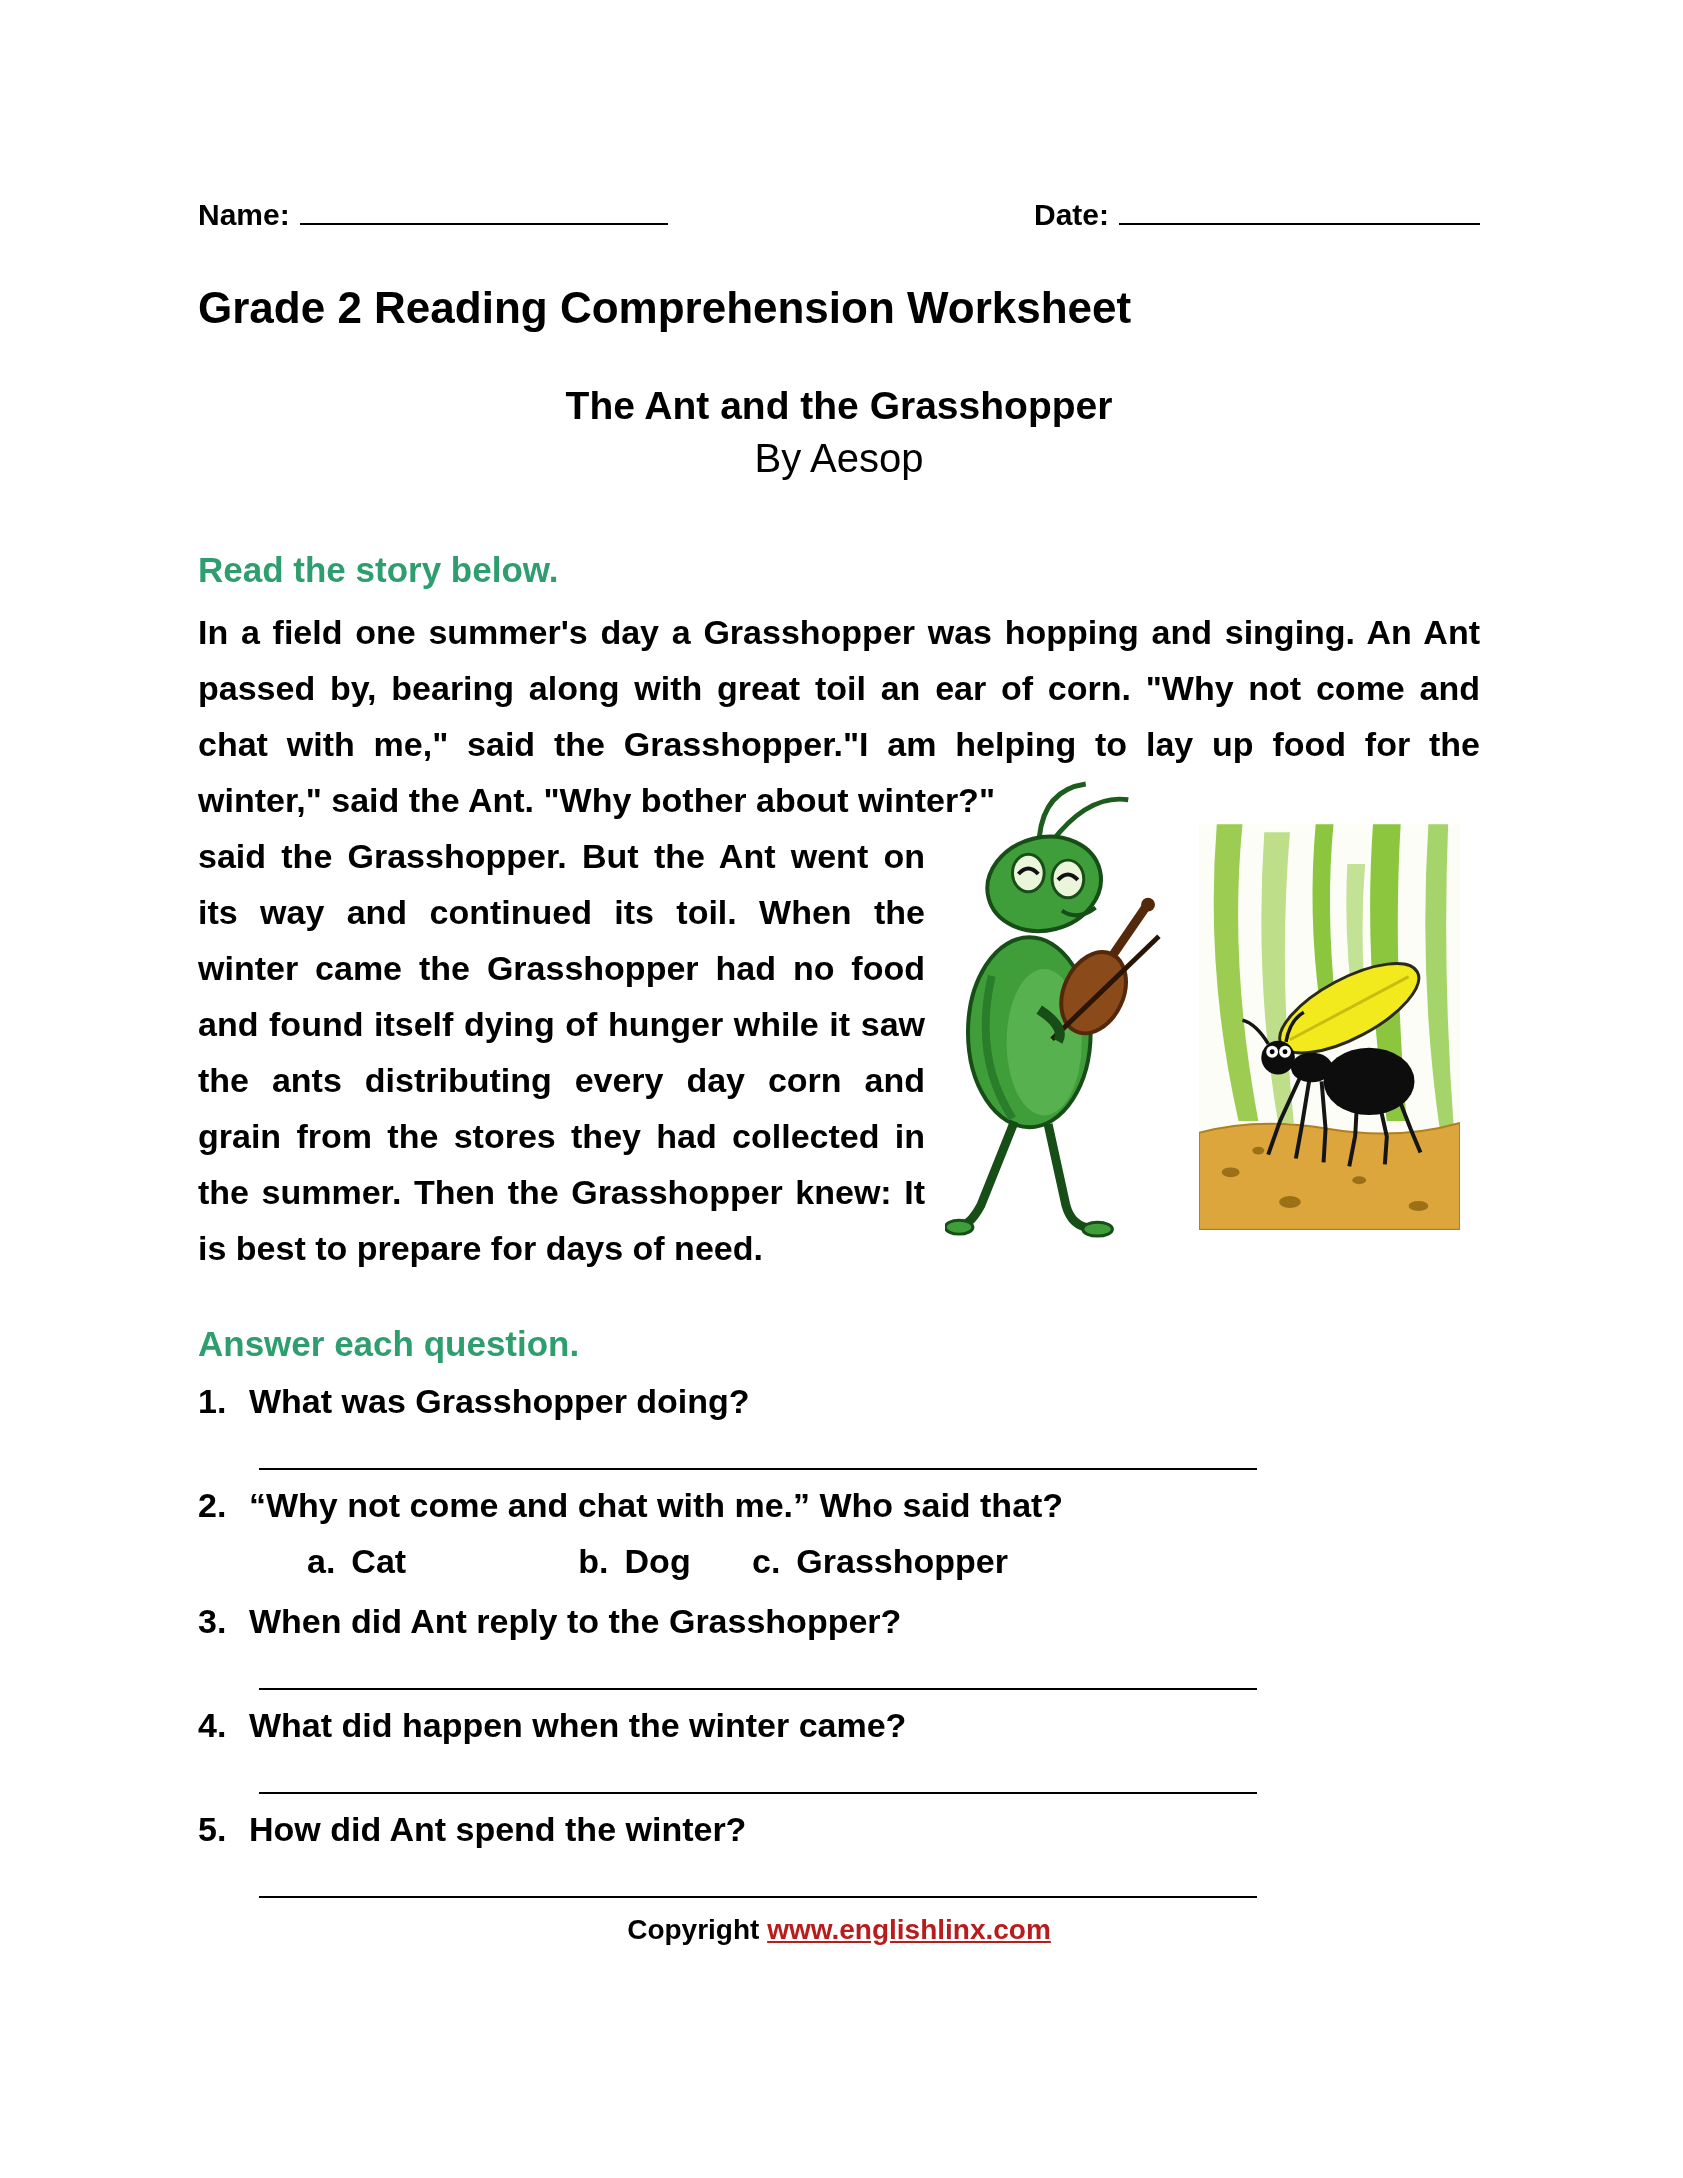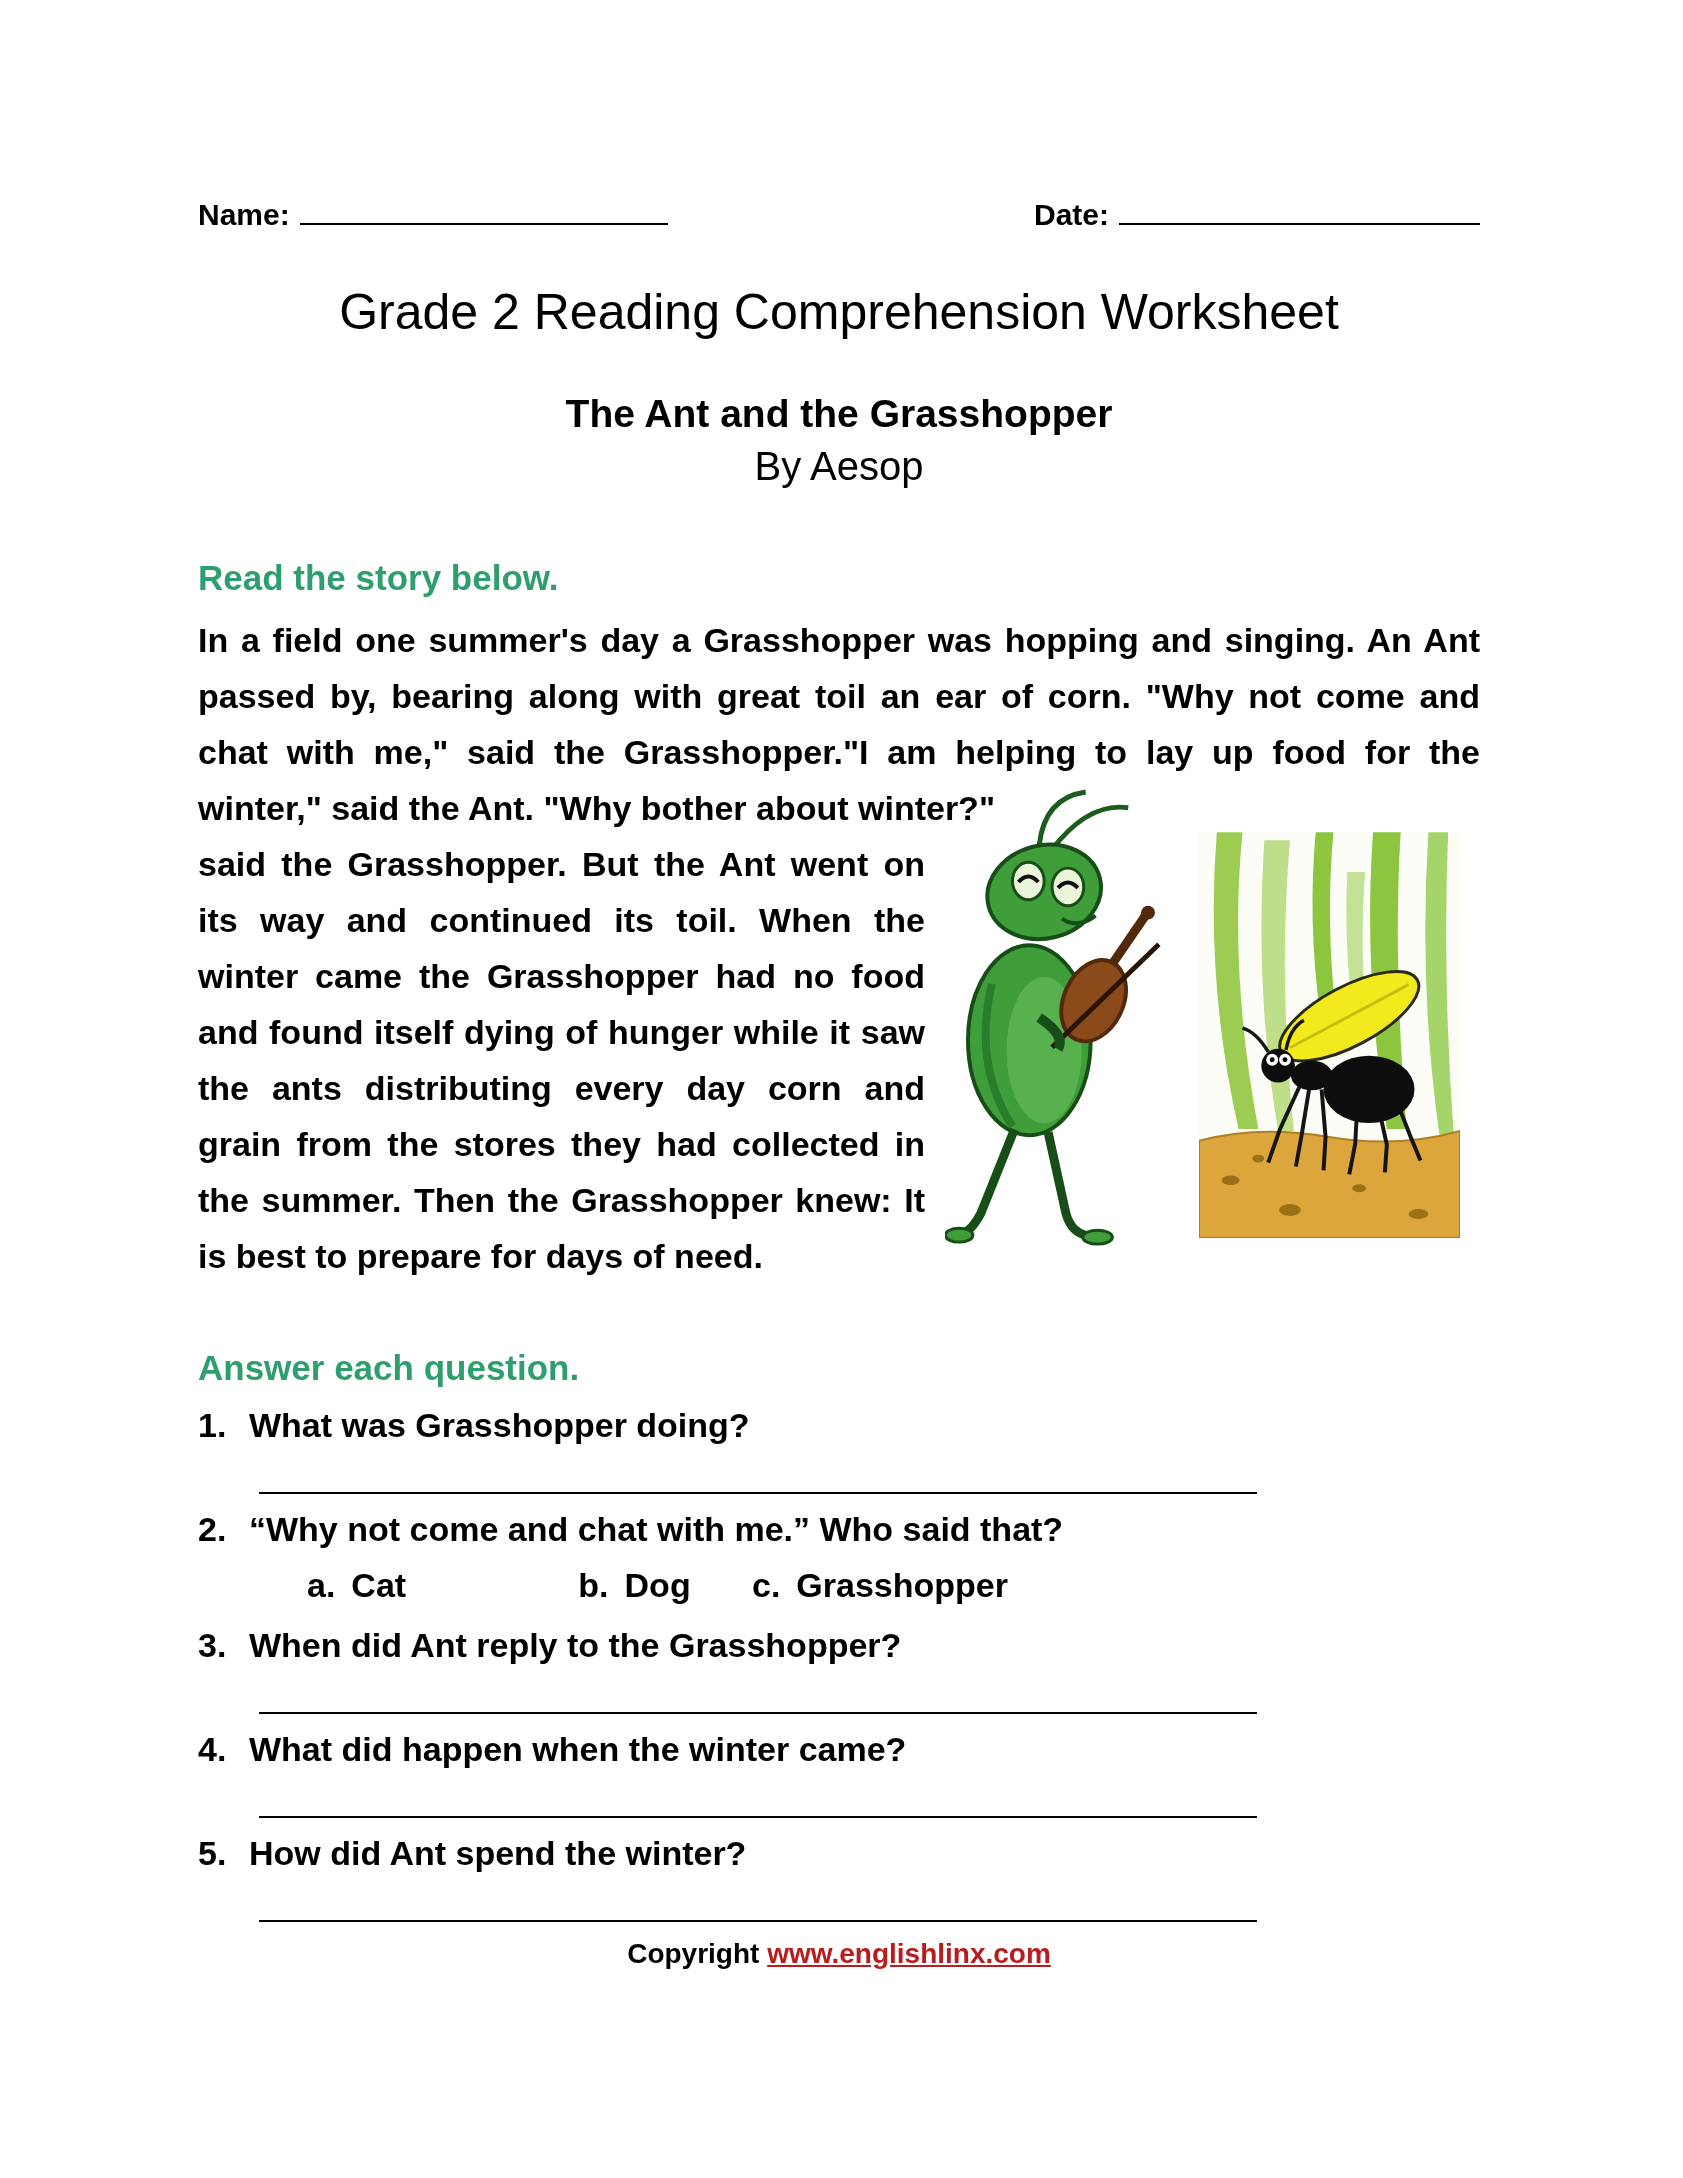--- a/index.html
+++ b/index.html
@@ -21,39 +21,39 @@
   .blank {
     display:inline-block;
     border-bottom:2px solid #000;
     height:1em;
     vertical-align:baseline;
     margin-left:10px;
   }
   .name-blank { width:368px; }
   .date-blank { width:361px; }
 
-  h1.title   { margin:51px 0 0 0; text-align:center; font-size:50px; font-weight:normal; }
+  h1.title   { margin:51px 0 0 0; text-align:left; font-size:44px; font-weight:bold; }
   h2.subtitle{ margin:51px 0 0 0; text-align:center; font-size:39px; font-weight:bold; }
   h3.byline  { margin:8px 0 0 0;  text-align:center; font-size:40px; font-weight:normal; }
 
   .green-heading { color:#2f9e6e; font-size:35px; margin:0 0 14px 0; }
   .story-section { margin-top:69px; }
   .story-text { font-size:34px; line-height:56px; text-align:justify; margin:0; }
 
   .float-illos {
     float:right;
     width:535px;
     margin:-48px 0 10px 20px;
     display:flex;
     gap:26px;
     align-items:flex-start;
   }
   .illo-ant { margin-top:44px; }
 
-  .questions-section { clear:both; margin-top:64px; }
+  .questions-section { clear:both; margin-top:48px; }
   .q-row { display:flex; font-size:34px; line-height:46px; margin-top:12px; }
   .q-num { width:51px; flex:0 0 51px; }
   .q-text { flex:1; }
   .answer-line {
     height:42px;
     margin:2px 0 10px 61px;
     width:998px;
     border-bottom:2px solid #000;
   }
   .choices { margin:8px 0 2px 109px; font-size:34px; line-height:50px; display:flex; }

